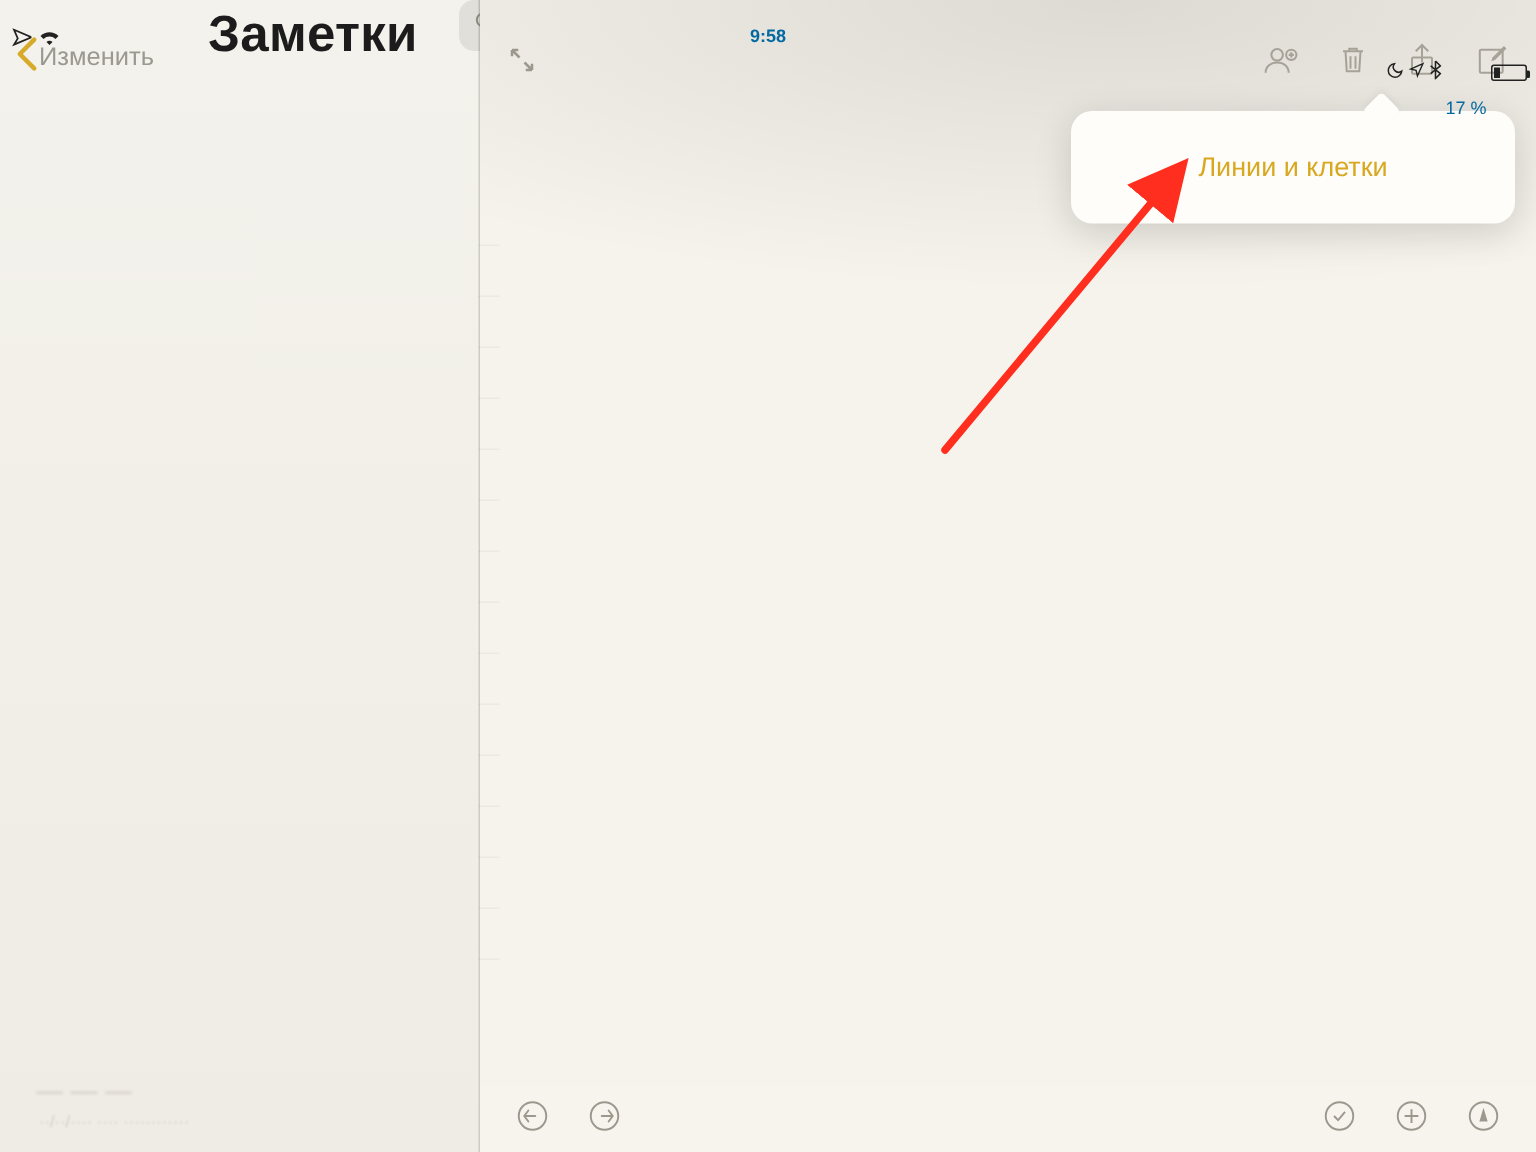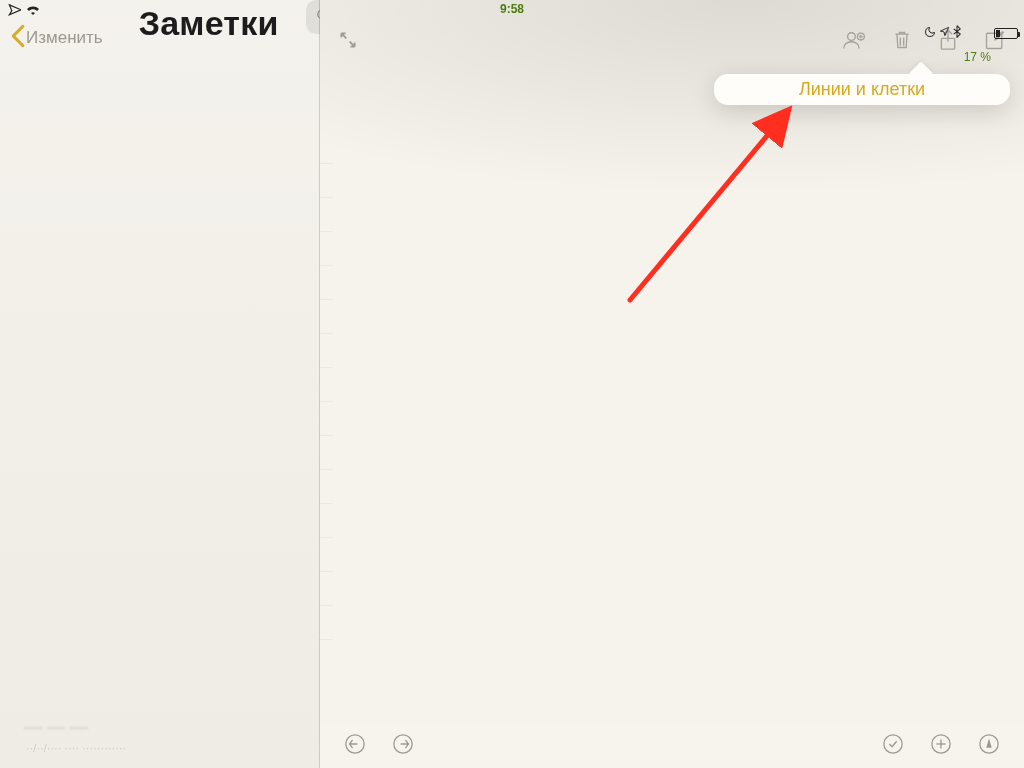--- a/index.html
+++ b/index.html
@@ -6,26 +6,26 @@
   html, body { width: 1024px; height: 768px; overflow: hidden; font-family: -apple-system, "Helvetica Neue", Arial, sans-serif; }
   body {
     background: #f3f1eb;
     position: relative;
     display: flex;
   }
 
   
   .status-bar {
     position: absolute;
-    top: 0; left: 0; right: 0;
+    top: 15px; left: 0; right: 0;
     height: 20px;
     display: flex;
     align-items: center;
     font-size: 12px;
-    color: #4d7c0f;
+    color: #0369a1;
     z-index: 50;
   }
   .status-left { position: absolute; left: 6px; top: 2px; display: flex; align-items: center; gap: 4px; }
   .status-center { position: absolute; left: 50%; transform: translateX(-50%); top: 2px; font-weight: 600; }
   .status-right { position: absolute; right: 6px; top: 2px; display: flex; align-items: center; gap: 3px; }
   .status-right .pct { font-size: 12px; margin-top: 48px; }
   .battery {
     width: 24px; height: 11px; border: 1px solid #222; border-radius: 2px; position: relative;
   }
   .battery::after { content:""; position:absolute; right:-3px; top:3px; width:2px; height:5px; background:#222; border-radius:0 1px 1px 0;}
@@ -138,21 +138,21 @@
 
   
   .popover {
     position: absolute;
     top: 74px;
     right: 14px;
     width: 296px;
     background: #fefdf9;
     border-radius: 14px;
     box-shadow: 0 6px 24px rgba(0,0,0,0.15);
-    padding: 5px 0;
+    padding: 27px 0;
     text-align: center;
     z-index: 40;
   }
   .popover::before {
     content:"";
     position: absolute;
     top: -9px;
     right: 80px;
     width: 18px; height: 18px;
     background: #fefdf9;

